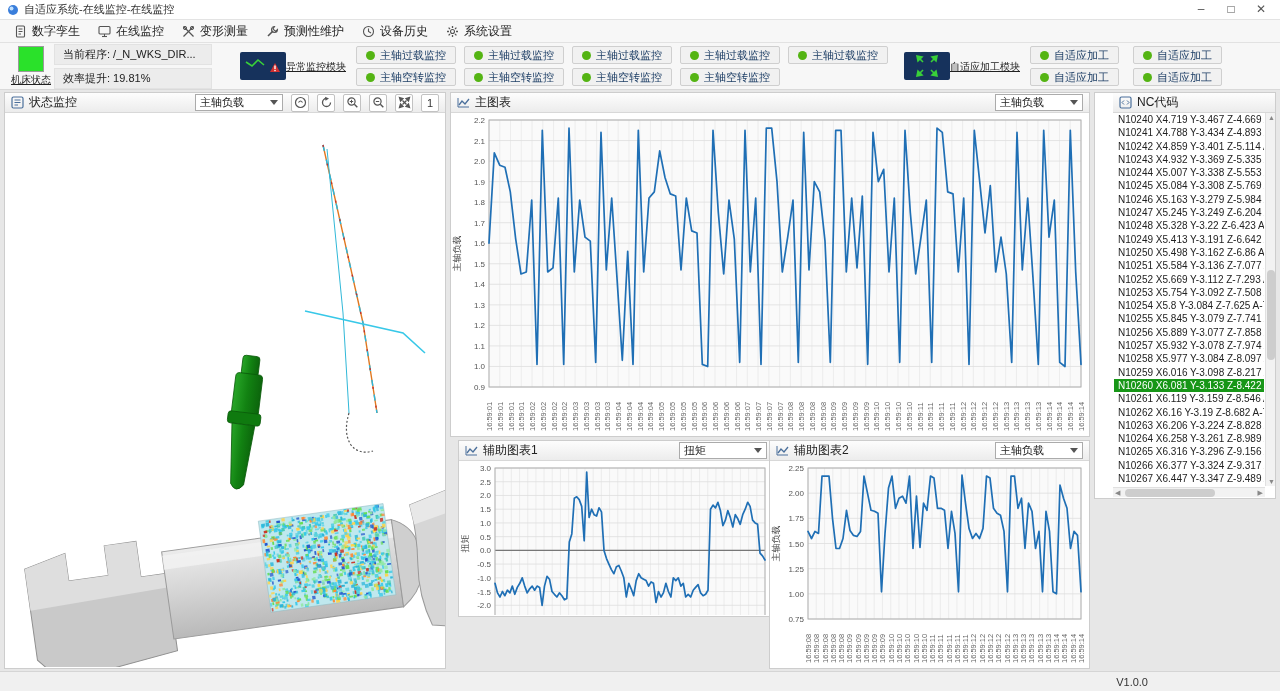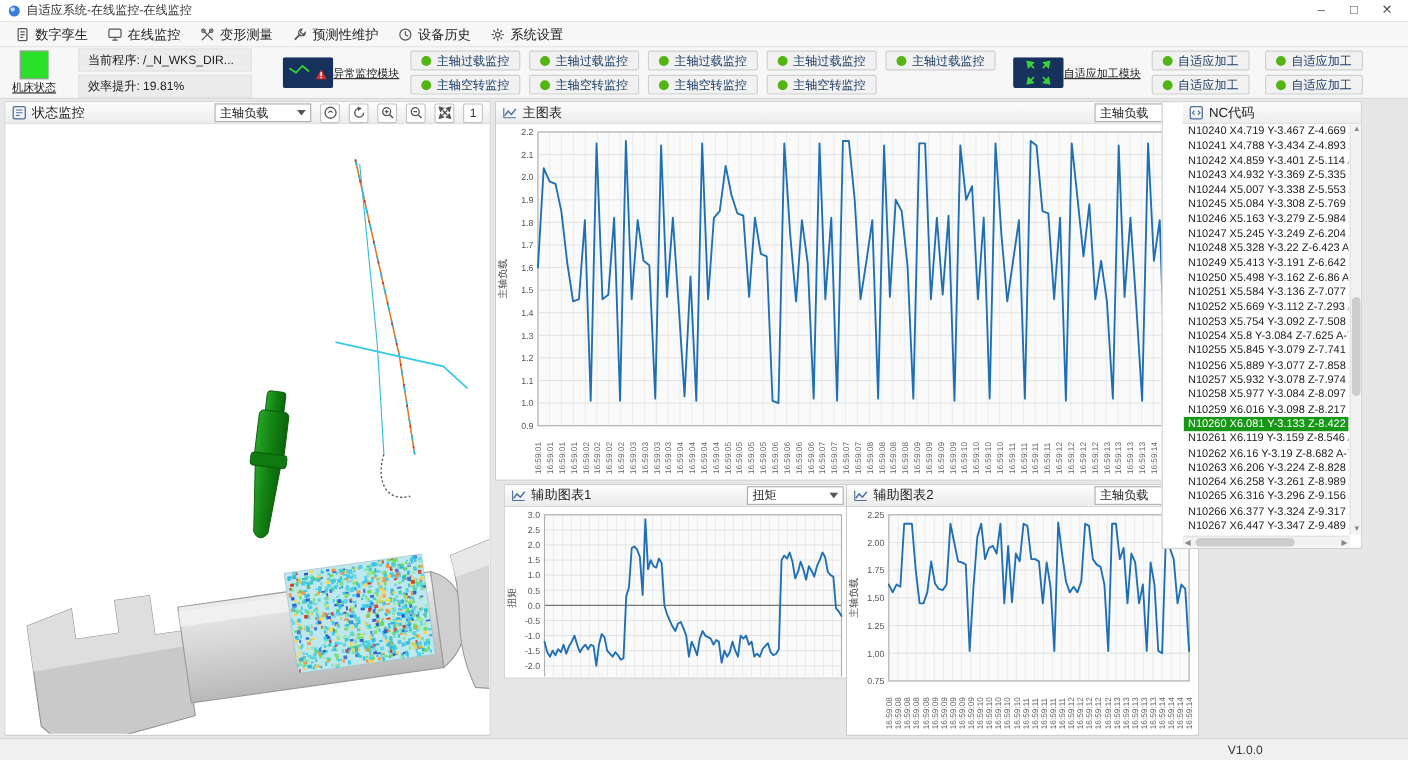--- a/index.html
+++ b/index.html
@@ -20,42 +20,42 @@
   .menu-item { display:flex; align-items:center; gap:5px; padding:2px 10px 2px 8px; font-size:12px; color:#222; cursor:default; }
   .icn { display:inline-flex; align-items:center; justify-content:center; }
   .icn svg { display:block; }
 
   
   #statusstrip { position:absolute; top:43px; left:0; width:1280px; height:47px; background:#f7f7f7;
     border-bottom:1px solid #d9d9d9; display:flex; align-items:center; padding:0 8px; }
   .machine-block { display:flex; flex-direction:column; align-items:center; width:46px; }
   .machine-square { width:26px; height:26px; background:#2ae12a; border:1px solid #9a9a9a; }
   .small-lbl { font-size:10px; color:#222; margin-top:1px; white-space:nowrap;text-decoration:underline; }
-  .prog-box { display:flex; flex-direction:column; gap:3px; margin-left:17px; }
+  .prog-box { display:flex; flex-direction:column; gap:3px; margin-left:0; }
   .prog-box div { background:#ececec; border:1px solid #e2e2e2; font-size:11px; padding:2px 8px; width:158px; white-space:nowrap; overflow:hidden; }
   .module-block { display:flex; flex-direction:row; align-items:center; margin-left:28px; }
   .module-ico { width:46px; height:28px; border-radius:2px; }
   .btn-rows { display:flex; flex-direction:column; gap:4px; margin-left:10px;font-family:Liberation Serif, serif; }
   .btn-row { display:flex; gap:8px; }
   .mon-btn { display:flex; align-items:center; gap:5px; background:#f1f1f1; border:1px solid #cfcfcf;
     border-radius:2px; padding:1px 9px; font-size:11px; color:#1e3f66; height:18px; cursor:default; white-space:nowrap; }
   .dot { width:9px; height:9px; border-radius:50%; background:#54b413; flex:none; }
   .adaptive-grid { display:grid; grid-template-columns:auto auto; gap:4px 14px; margin-left:10px; }
 
   
   .panel { position:absolute; background:#ffffff; border:1px solid #cdcdcd; }
   .panel-header { height:20px; background:linear-gradient(#fdfdfd,#ececec); border-bottom:1px solid #d8d8d8;
     display:flex; align-items:center; padding:0 6px; gap:5px; font-size:12px; color:#222; }
   .panel-body { position:relative; width:100%; height:calc(100% - 21px); background:#fff; overflow:hidden; }
 
   #left-panel  { left:4px;    top:92px;  width:442px; height:577px; }
   #main-chart-panel { left:450px; top:92px;  width:640px; height:345px; }
   #aux1-panel  { left:458px;  top:440px; width:316px; height:177px; }
   #aux2-panel  { left:769px;  top:440px; width:321px; height:229px; }
-  #nc-panel    { left:1056px; top:92px;  width:182px; height:407px;padding-left:18px; }
+  #nc-panel    { left:1094px; top:92px;  width:182px; height:407px;padding-left:18px; }
 
   .hdr-spacer { margin-left:auto; }
   .select { display:flex; align-items:center; background:#fff; border:1px solid #ababab; height:17px;
     font-size:11px; padding:0 4px; min-width:88px; justify-content:space-between; cursor:default; color:#222; }
   .select .tri { width:0; height:0; border-left:4px solid transparent; border-right:4px solid transparent; border-top:5px solid #555; margin-left:6px; }
   .tool-btn { width:18px; height:18px; background:#fff; border:1px solid #c2c2c2; border-radius:2px;
     display:inline-flex; align-items:center; justify-content:center; margin-left:3px; cursor:default; }
   .tool-btn.lvl { font-size:11px; color:#333; }
 
   

